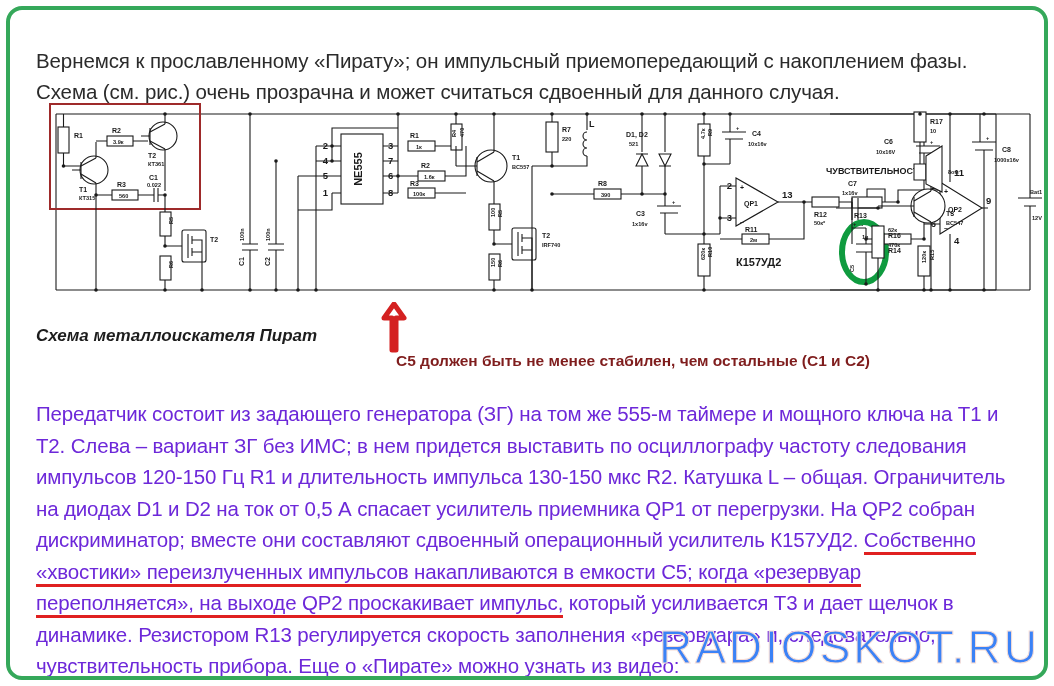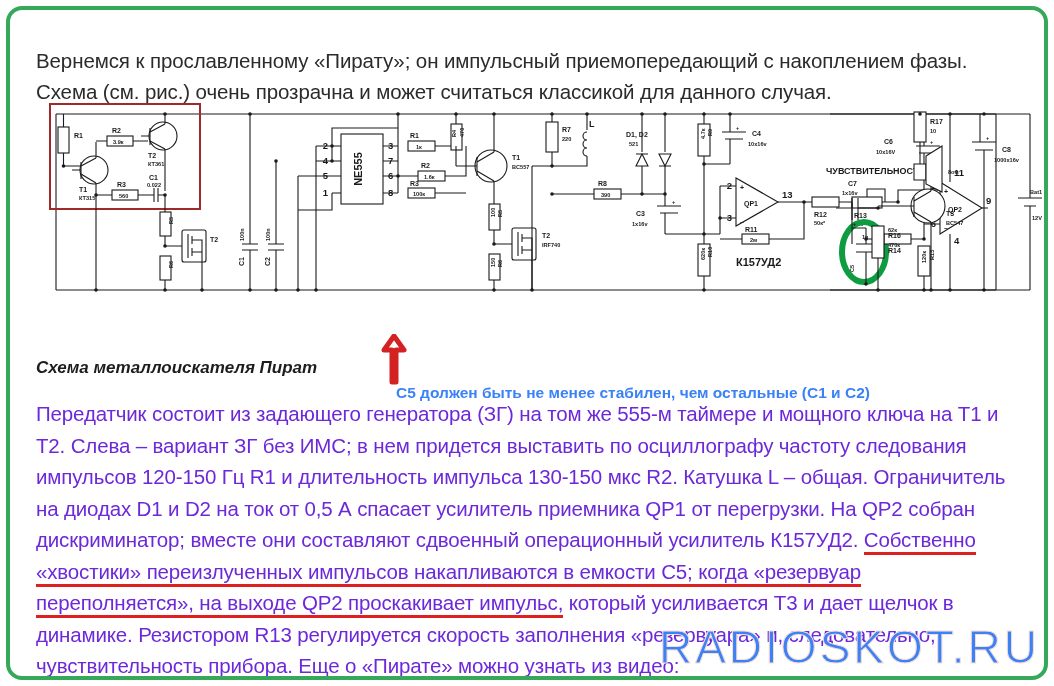--- a/index.html
+++ b/index.html
@@ -34,34 +34,34 @@
   
   #schematic {
     position: absolute;
     left: 26px; top: 84px;
     width: 990px; height: 205px;
   }
   #schematic svg { display: block; }
   .cap-row {
     position: absolute;
     left: 26px; top: 316px;
-    width: 990px; height: 46px; margin-top: 32px;
+    width: 990px; height: 46px;
   }
   .cap-title {
     position: absolute; left: 0; top: 0;
     font-size: 17px;
     font-weight: bold;
     font-style: italic;
     color: #1d1d1d;
   }
   .cap-note {
     position: absolute; left: 360px; top: 26px;
     font-size: 15.5px;
     font-weight: bold;
-    color: #3b82f6;
+    color: #7f1d1d;
     white-space: nowrap;
   }
   .body-text {
     position: absolute;
     left: 26px; top: 388px;
     width: 988px;
     font-size: 20.5px;
     line-height: 31.5px;
     color: #6d28d9;
     letter-spacing: -0.15px;
@@ -92,21 +92,21 @@
   .ic   { font-size: 11px; font-weight: bold; }
   .wire { stroke: #1a1a1a; stroke-width: 1.1; fill: none; }
   .comp { stroke: #1a1a1a; stroke-width: 1.1; fill: #ffffff; }
   .dot  { fill: #1a1a1a; }
 </style>
 </head>
 <body>
 
 <div id="page">
 
-  <p class="intro">Вернемся к прославленному «Пирату»; он импульсный приемопередающий с накоплением фазы. Схема (см. рис.) очень прозрачна и может считаться классикой для данного случая.</p>
+  <p class="intro">Вернемся к прославленному «Пирату»; он импульсный приемопередающий с накоплением фазы. Схема (см. рис.) очень прозрачна и может считаться сдвоенный для данного случая.</p>
 
   <div id="schematic">
     <svg width="990" height="205" viewBox="0 0 990 205">
 
       <path class="wire" d="M20 20 H960"></path>
 
       <path class="wire" d="M20 196 H960"></path>
 
       <path class="wire" d="M960 20 V196"></path>
       <path class="wire" d="M20 20 V196"></path>

